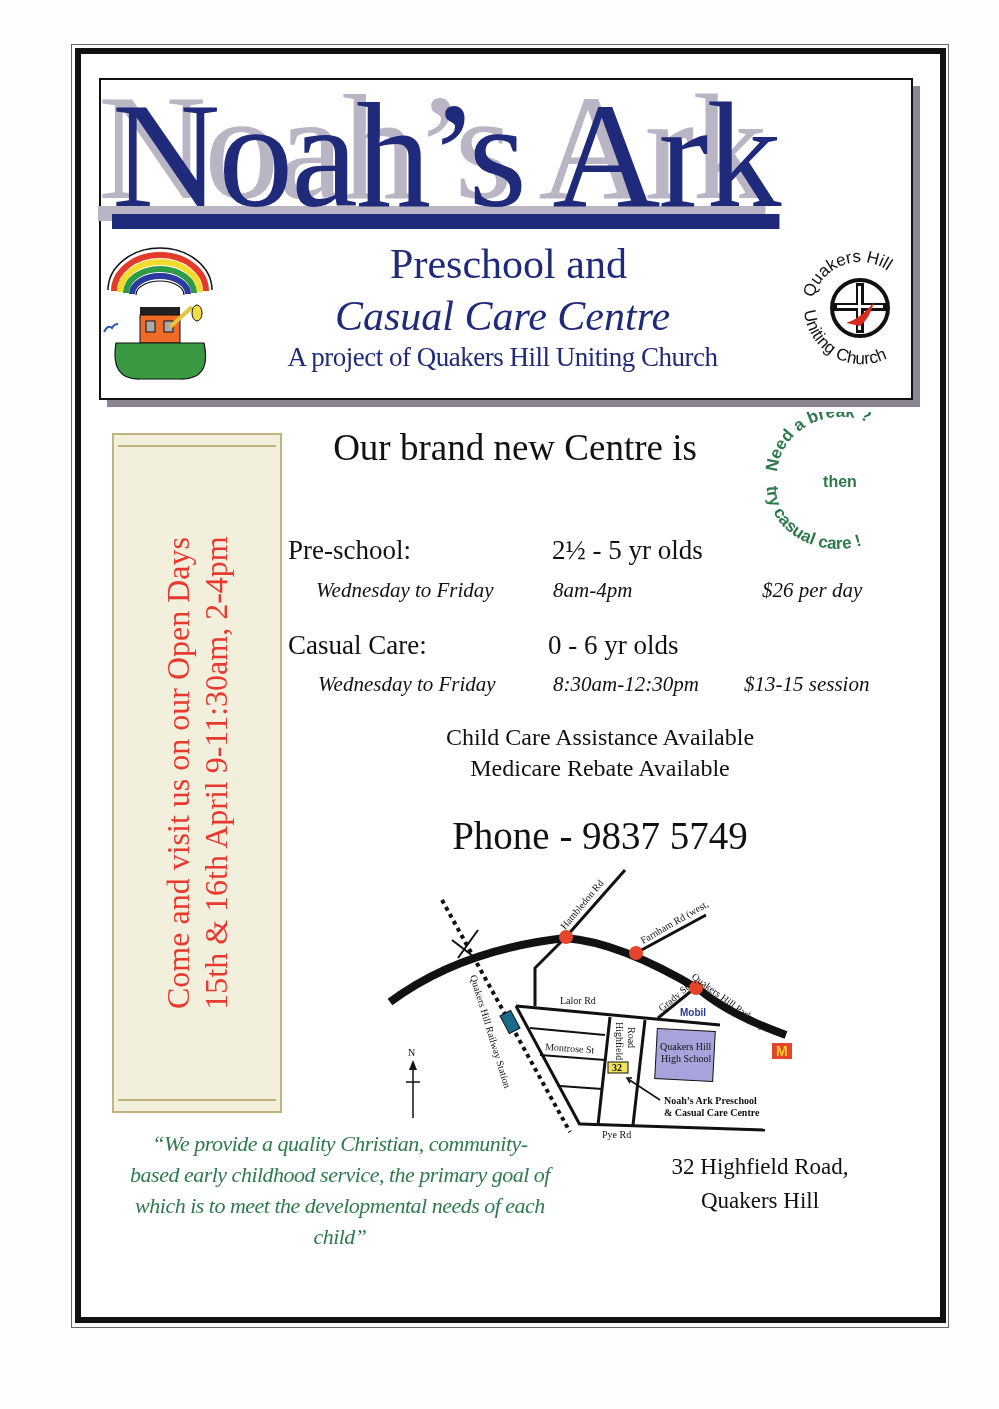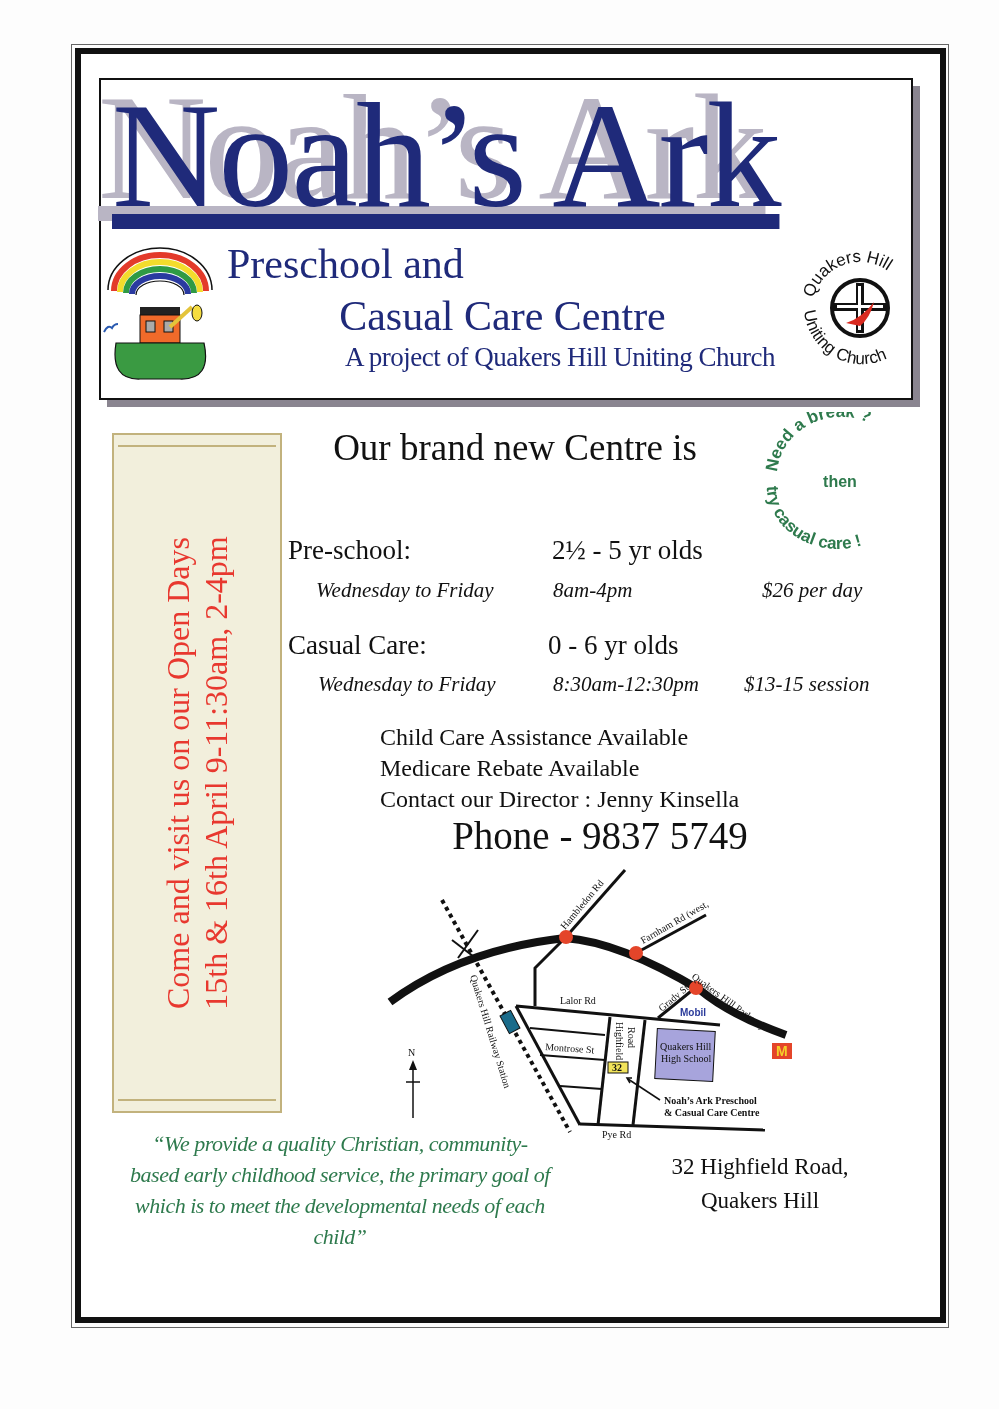--- a/index.html
+++ b/index.html
@@ -5,31 +5,31 @@
   html, body { margin:0; padding:0; }
   body { width:999px; height:1409px; background:#fdfdfd; position:relative; overflow:hidden;
          font-family:"Liberation Serif", "DejaVu Serif", serif; color:#111; }
   .abs { position:absolute; }
   .frame-thin { left:71px; top:44px; width:878px; height:1284px; border:1px solid #666; box-sizing:border-box; }
   .frame-thick { left:75px; top:48px; width:871px; height:1275px; border:6px solid #111; box-sizing:border-box; background:#fff; }
   .header-shadow { left:107px; top:86px; width:813px; height:321px; background:#8a8590; }
   .header-box { left:99px; top:78px; width:814px; height:322px; background:#fff; border:2px solid #111; box-sizing:border-box; }
   .title { left:112px; top:70px; width:800px; font-size:150px; line-height:170px; color:#1f2a7a;
            letter-spacing:-2px; white-space:nowrap; text-shadow:-14px -8px 0 #b9b5c4;text-decoration:underline; }
-  .sub1 { left:227px; top:240px; width:545px; font-size:42px; color:#1f2a7a; line-height:48px; }
-  .sub2 { left:230px; top:292px; width:545px; text-align:center; font-size:42px; color:#1f2a7a; line-height:48px; }
-  .sub3 { left:230px; top:340px; width:545px; text-align:right; font-size:27px; color:#1f2a7a; line-height:34px; letter-spacing:-0.5px; }
+  .sub1 { left:236px; top:240px; width:545px; text-align:center; font-size:42px; color:#1f2a7a; line-height:48px; }
+  .sub2 { left:230px; top:292px; width:545px; text-align:center; font-size:42px; color:#1f2a7a; line-height:48px;font-style:italic; }
+  .sub3 { left:230px; top:340px; width:545px; text-align:center; font-size:27px; color:#1f2a7a; line-height:34px; letter-spacing:-0.5px; }
   .open-days { left:112px; top:433px; width:170px; height:680px; background:#f2efdc; border:2px solid #c2b27d; box-sizing:border-box; }
   .open-days .inner { position:absolute; left:4px; right:4px; top:10px; bottom:10px; border-top:2px solid #c2b27d; border-bottom:2px solid #c2b27d; }
   .open-days .rot { position:absolute; left:50%; top:50%; width:640px; transform:translate(-50%,-50%) rotate(-90deg);
                     text-align:center; color:#e8382f; font-size:32px; line-height:38px; white-space:nowrap; }
   .headline { left:290px; top:420px; width:450px; text-align:center; font-size:37px; line-height:56px; }
   .row-label { font-size:27px; }
   .row-detail { font-size:21px; font-style:italic; }
-  .info-center { left:380px; top:722px; width:440px; font-size:24px; line-height:31px; }
+  .info-center { left:380px; top:722px; width:440px; text-align:center; font-size:24px; line-height:31px; }
   .phone { left:380px; top:812px; width:440px; text-align:center; font-size:39px; line-height:48px; }
   .mission { left:130px; top:1128px; width:420px; text-align:center; font-style:italic; font-size:22px; line-height:31px; color:#2e7a4d; letter-spacing:-0.5px; }
   .address { left:620px; top:1150px; width:280px; text-align:center; font-size:23px; line-height:34px; }
   .badge-center { left:800px; top:473px; width:80px; text-align:center; font-family:"Liberation Sans", sans-serif; font-weight:bold; color:#2e7a4d; font-size:16px; }
   .map-label { font-family:"Liberation Serif", serif; font-size:10px; fill:#111; }
   .map-label-b { font-family:"Liberation Serif", serif; font-size:10px; font-weight:bold; fill:#111; }
 </style>
 </head>
 <body>
 
@@ -106,21 +106,20 @@
 
 <div class="abs row-label" style="left:288px;top:630px">Casual Care:</div>
 <div class="abs row-label" style="left:548px;top:630px">0 - 6 yr olds</div>
 <div class="abs row-detail" style="left:318px;top:672px">Wednesday to Friday</div>
 <div class="abs row-detail" style="left:553px;top:672px">8:30am-12:30pm</div>
 <div class="abs row-detail" style="left:744px;top:672px">$13-15 session</div>
 
 <div class="abs info-center">
   <div>Child Care Assistance Available</div>
   <div>Medicare Rebate Available</div>
-  <div>Contact our Director :  Jenny Kinsella</div>
 </div>
 <div class="abs phone">Phone - 9837 5749</div>
 
 <svg class="abs" style="left:380px;top:860px" width="420" height="290" viewBox="0 0 420 290">
 
   <line x1="62" y1="40" x2="190" y2="272" stroke="#111" stroke-width="4" stroke-dasharray="4 4"></line>
   <line x1="72" y1="80" x2="98" y2="100" stroke="#111" stroke-width="2"></line>
   <line x1="98" y1="70" x2="78" y2="98" stroke="#111" stroke-width="2"></line>
 
   <path d="M10 142 Q80 90 185 78 Q240 82 320 130 Q350 155 406 175" fill="none" stroke="#111" stroke-width="8"></path>

